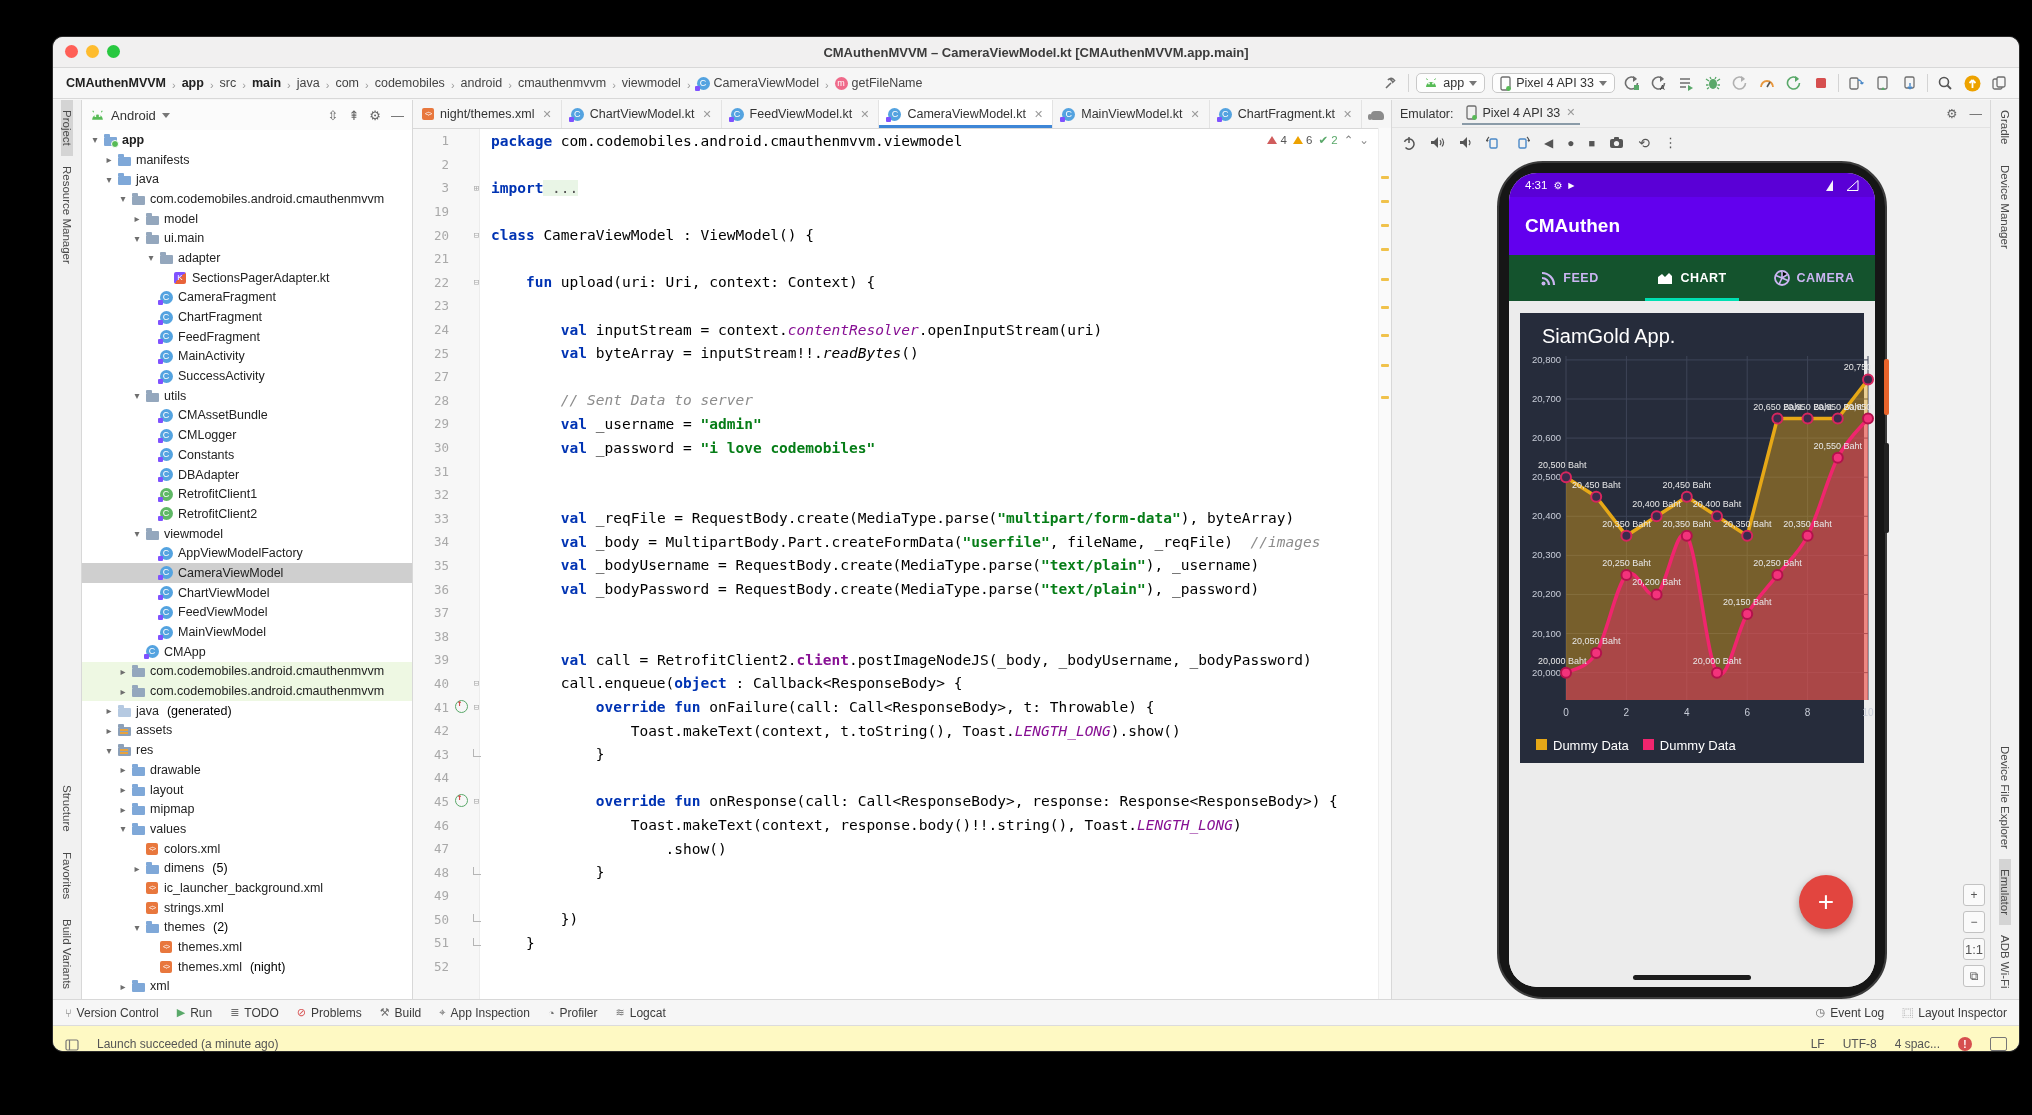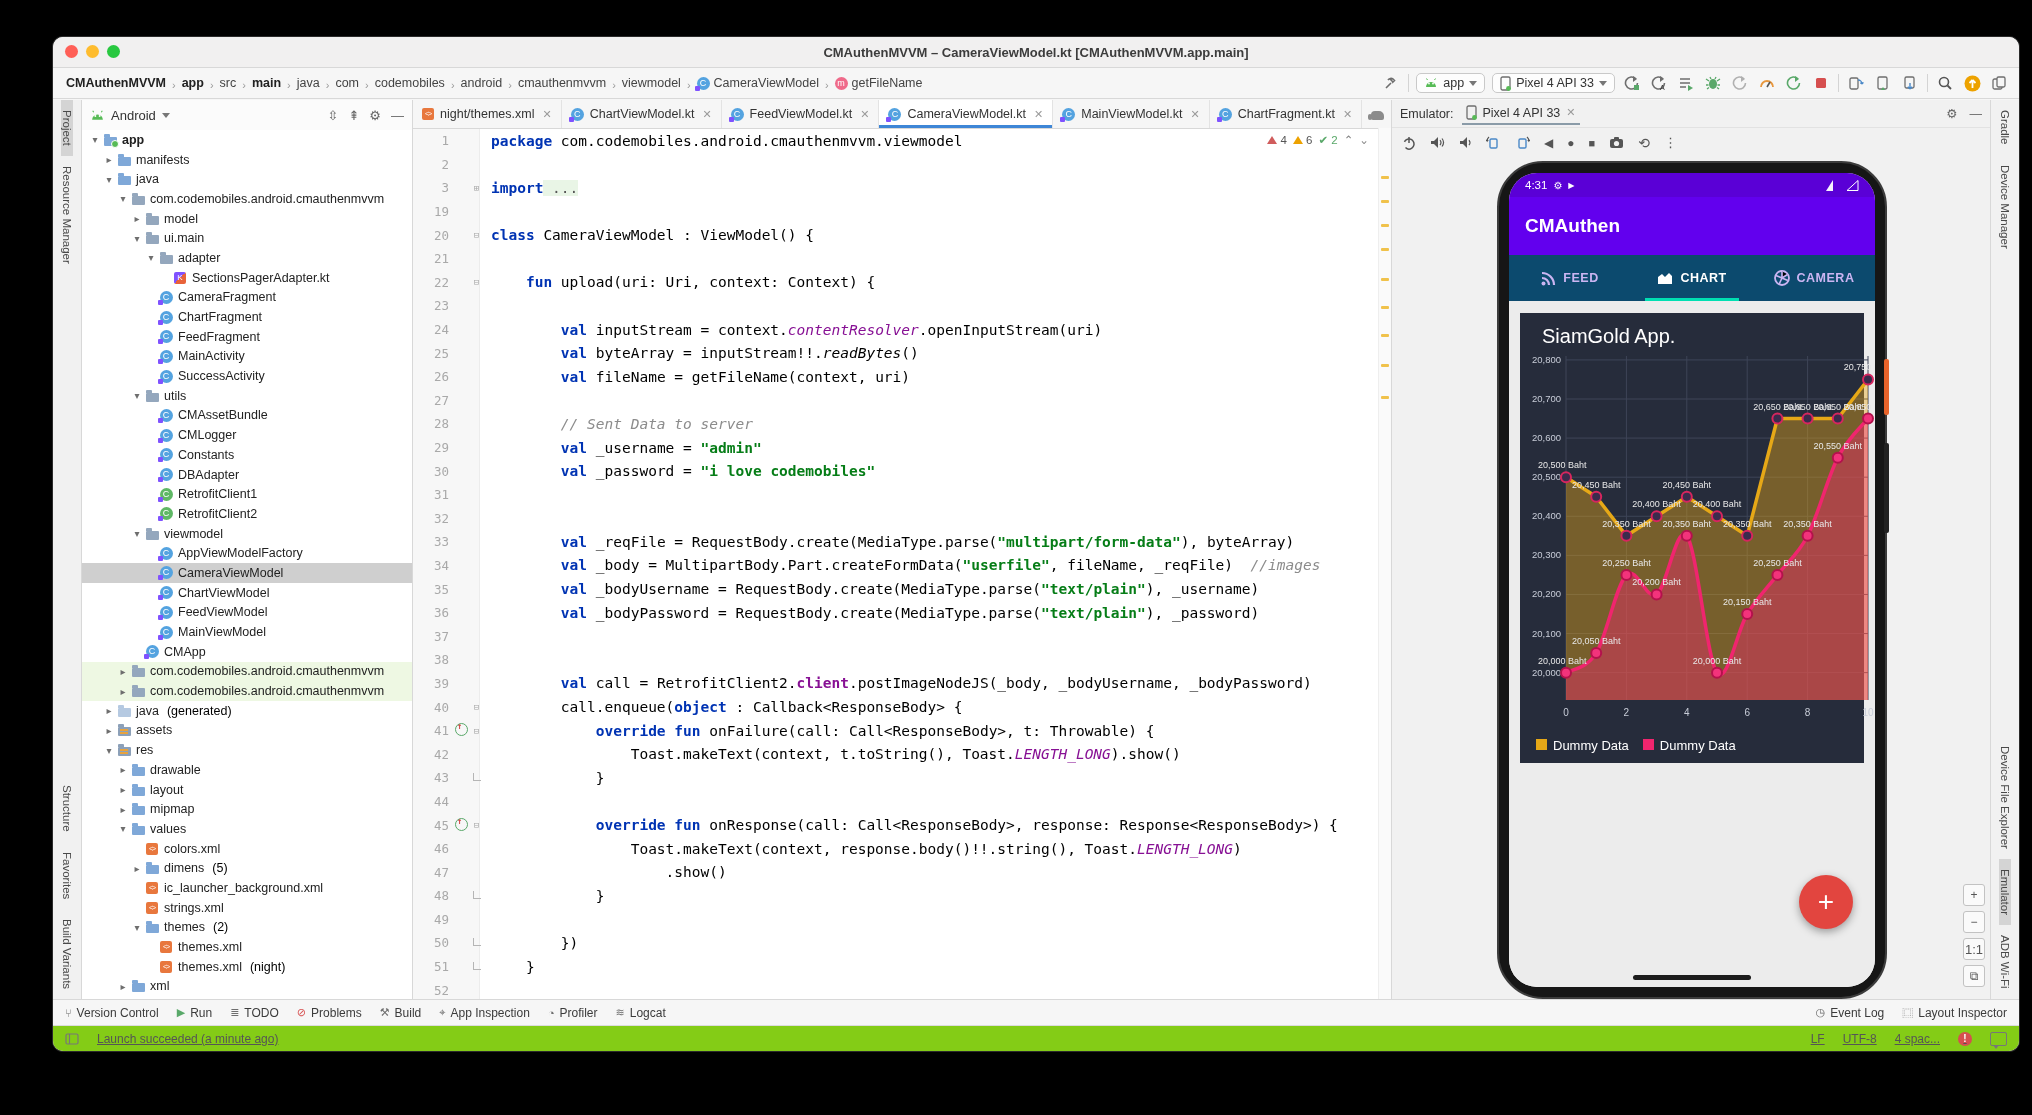--- a/index.html
+++ b/index.html
@@ -95,38 +95,38 @@
   .emu-toolbar{height:29px;display:flex;align-items:center;gap:14px;padding:0 10px;color:#555;}
   .emu-stage{flex:1;position:relative;}
   
   .phone{position:absolute;left:105px;top:4px;width:390px;height:838px;background:#161616;border-radius:46px;border:2px solid #3c3c3c;box-sizing:border-box;}
   .pwr{position:absolute;right:-4px;top:196px;width:5px;height:56px;background:#e8632a;border-radius:2px;}
   .vol{position:absolute;right:-4px;top:280px;width:5px;height:90px;background:#222;border-radius:2px;}
   .screen{position:absolute;left:10px;top:10px;right:10px;bottom:10px;border-radius:28px;overflow:hidden;background:#ececec;display:flex;flex-direction:column;}
   .p-status{height:24px;background:#5a00d6;color:#fff;display:flex;align-items:center;padding:0 16px;font-size:11.5px;gap:6px;}
   .p-status .sp{flex:1;}
   .p-appbar{height:58px;background:#6200ee;color:#fff;display:flex;align-items:center;padding:0 16px;font-size:19px;font-weight:bold;}
-  .p-tabs{height:46px;background:#0c4a6e;display:flex;}
+  .p-tabs{height:46px;background:#14532d;display:flex;}
   .p-tab{flex:1;display:flex;align-items:center;justify-content:center;gap:7px;font-size:12.5px;font-weight:bold;letter-spacing:.5px;color:#cbb5f2;position:relative;}
   .p-tab.sel{color:#fff;}
   .p-tab.sel::after{content:"";position:absolute;left:14px;right:14px;bottom:0;height:3px;background:#00dfb2;}
   .p-content{flex:1;position:relative;background:#ececec;}
   .chart-card{position:absolute;left:11px;right:11px;top:12px;background:#262c3b;padding:8px 10px 6px 10px;}
   .chart-title{color:#fff;font-size:20px;padding:4px 0 0 12px;}
   .legend{display:flex;gap:14px;align-items:center;color:#fff;font-size:13px;padding:2px 0 4px 6px;}
   .lg-sq{width:11px;height:11px;display:inline-block;margin-right:6px;}
   .fab{position:absolute;right:22px;bottom:58px;width:54px;height:54px;border-radius:50%;background:#e2453f;color:#fff;display:flex;align-items:center;justify-content:center;font-size:28px;box-shadow:0 3px 8px rgba(0,0,0,.35);}
   .homebar{position:absolute;left:50%;bottom:7px;width:118px;height:5px;margin-left:-59px;border-radius:3px;background:#1c1c1c;}
   .emu-zoom{position:absolute;right:5px;bottom:12px;display:flex;flex-direction:column;gap:5px;align-items:center;}
   .ezb{width:20px;height:20px;border:1px solid #c2c2c2;background:#fafafa;border-radius:3px;display:flex;align-items:center;justify-content:center;font-size:12px;color:#555;}
   
   .twbar{position:absolute;left:0;right:0;bottom:26px;height:26px;background:#f6f6f6;border-top:1px solid #d8d8d8;display:flex;align-items:center;font-size:12px;color:#3b3b3b;padding:0 12px;gap:18px;box-sizing:border-box;}
   .twitem{display:flex;align-items:center;gap:5px;white-space:nowrap;}
   .twbar .spacer{flex:1;}
-  .statusbar{position:absolute;left:0;right:0;bottom:0;height:26px;background:#84cc16;border-top:1px solid #dcdcdc;display:flex;align-items:center;font-size:12px;color:#555;padding:0 12px;gap:18px;box-sizing:border-box;text-decoration:underline;}
+  .statusbar{position:absolute;left:0;right:0;bottom:0;height:26px;background:#fef9c3;border-top:1px solid #dcdcdc;display:flex;align-items:flex-end;font-size:12px;color:#555;padding:0 12px;gap:18px;box-sizing:border-box;}
   .statusbar .spacer{flex:1;}
   .errdot{width:14px;height:14px;border-radius:50%;background:#d64f4f;color:#fff;font-size:10px;font-weight:bold;display:flex;align-items:center;justify-content:center;}
   .bubble{width:15px;height:12px;border:1.5px solid #777;border-radius:2px;position:relative;}
   .bubble::after{content:"";position:absolute;left:2px;bottom:-4px;border-left:3px solid transparent;border-right:3px solid transparent;border-top:4px solid #777;}
   svg.mic{display:block;}
 </style>
 </head>
 <body>
 
 <div class="window">
@@ -748,26 +748,20 @@
             <span class="ln">24</span>
             <span class="gico"></span>
             <span class="gfold"></span>
             <pre class="seg"><span class="tk-t">        </span><span class="tk-k">val</span><span class="tk-t"> inputStream = context.</span><span class="tk-p">contentResolver</span><span class="tk-t">.openInputStream(uri)</span></pre>
           </div>
           <div class="cl">
             <span class="ln">25</span>
             <span class="gico"></span>
             <span class="gfold"></span>
             <pre class="seg"><span class="tk-t">        </span><span class="tk-k">val</span><span class="tk-t"> byteArray = inputStream!!.</span><span class="tk-i">readBytes</span><span class="tk-t">()</span></pre>
-          </div>
-          <div class="cl">
-            <span class="ln">26</span>
-            <span class="gico"></span>
-            <span class="gfold"></span>
-            <pre class="seg"><span class="tk-t">        </span><span class="tk-k">val</span><span class="tk-t"> fileName = getFileName(context, uri)</span></pre>
           </div>
           <div class="cl">
             <span class="ln">27</span>
             <span class="gico"></span>
             <span class="gfold"></span>
             <pre class="seg"></pre>
           </div>
           <div class="cl">
             <span class="ln">28</span>
             <span class="gico"></span>

